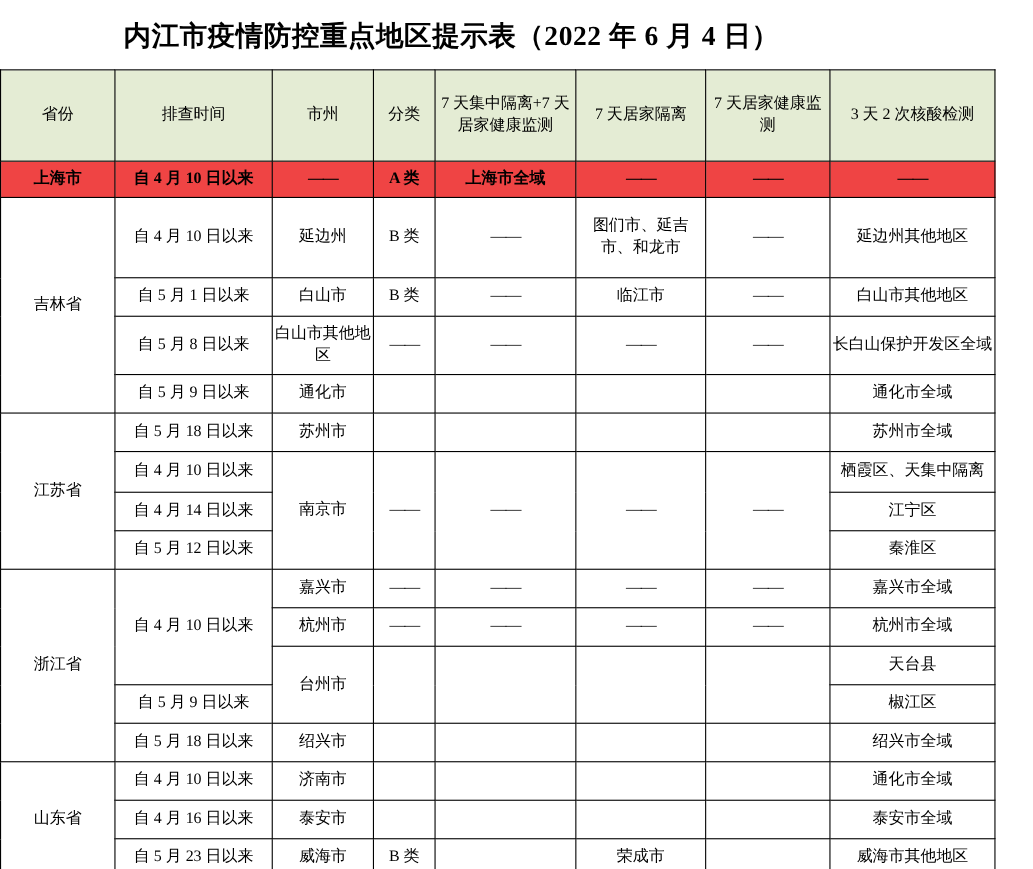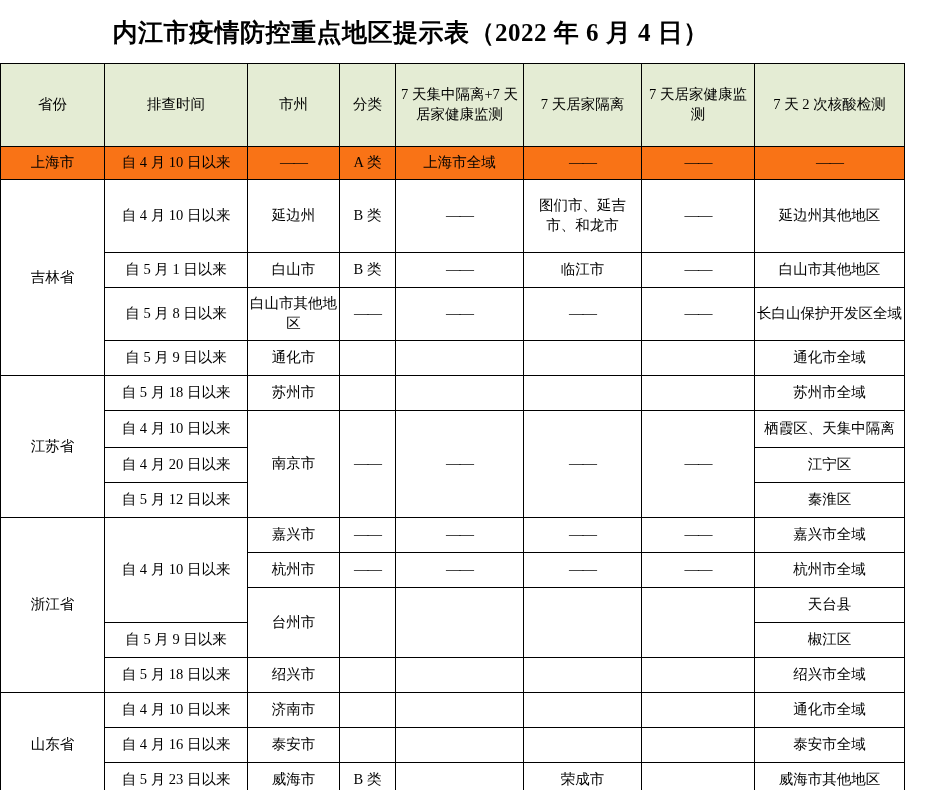--- a/index.html
+++ b/index.html
@@ -45,22 +45,22 @@
     font-family: "Liberation Serif", "DejaVu Serif", serif;
   }
   thead th {
     background: #e4ecd4;
     font-weight: bold;
     font-size: 14.5px;
     height: 76px;
     padding: 2px 4px;
   }
   tr.row-shanghai td {
-    background: #f97316;
-    font-weight: normal;
+    background: #ef4444;
+    font-weight: bold;
     height: 26px;
   }
   td.province {
     font-size: 15px;
   }
   td.small {
     font-size: 14px;
   }
   .c1 { width: 104px; }
   .c2 { width: 143px; }
@@ -92,21 +92,21 @@
     </colgroup>
     <thead>
       <tr>
         <th>省份</th>
         <th>排查时间</th>
         <th>市州</th>
         <th>分类</th>
         <th>7 天集中隔离+7 天居家健康监测</th>
         <th>7 天居家隔离</th>
         <th>7 天居家健康监测</th>
-        <th>7 天 2 次核酸检测</th>
+        <th>3 天 2 次核酸检测</th>
       </tr>
     </thead>
     <tbody>
 
       <tr class="row-shanghai">
         <td class="province">上海市</td>
         <td>自 4 月 10 日以来</td>
         <td class="dash">——</td>
         <td>A 类</td>
         <td>上海市全域</td>
@@ -171,21 +171,21 @@
         <td style="height:30px">自 4 月 10 日以来</td>
         <td rowspan="3">南京市</td>
         <td rowspan="3" class="dash">——</td>
         <td rowspan="3" class="dash">——</td>
         <td rowspan="3" class="dash">——</td>
         <td rowspan="3" class="dash">——</td>
         <td>栖霞区、天集中隔离</td>
       </tr>
 
       <tr>
-        <td style="height:28px">自 4 月 20 日以来</td>
+        <td style="height:28px">自 4 月 14 日以来</td>
         <td>江宁区</td>
       </tr>
 
       <tr>
         <td style="height:28px">自 5 月 12 日以来</td>
         <td>秦淮区</td>
       </tr>
 
       <tr>
         <td class="province" rowspan="5">浙江省</td>

